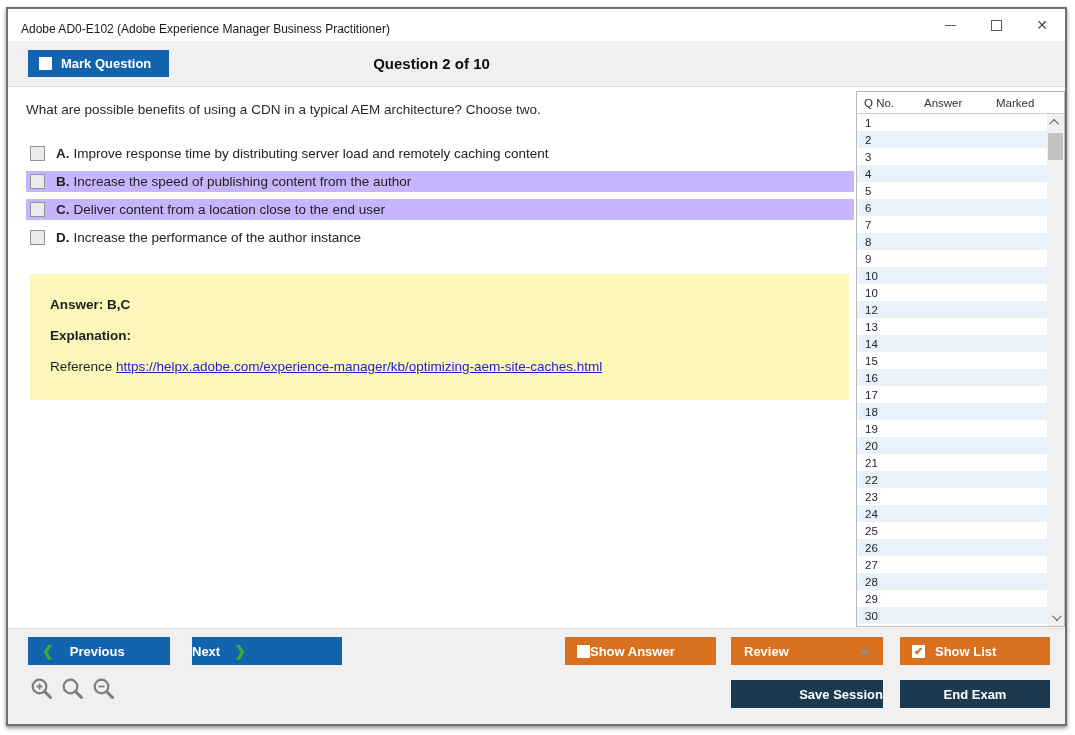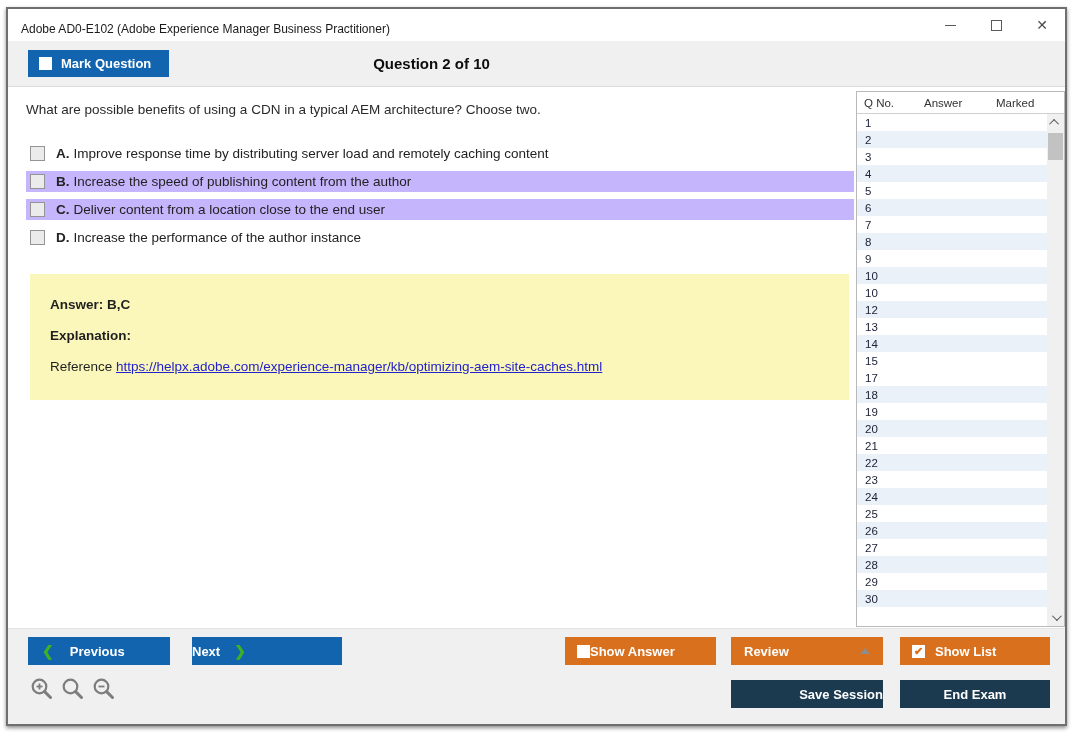--- a/index.html
+++ b/index.html
@@ -192,20 +192,23 @@
               <span class="num">12</span>
             </div>
             <div class="qrow">
               <span class="num">13</span>
             </div>
             <div class="qrow alt">
               <span class="num">14</span>
             </div>
             <div class="qrow">
               <span class="num">15</span>
+            </div>
+            <div class="qrow alt">
+              <span class="num">16</span>
             </div>
             <div class="qrow">
               <span class="num">17</span>
             </div>
             <div class="qrow alt">
               <span class="num">18</span>
             </div>
             <div class="qrow">
               <span class="num">19</span>
             </div>

